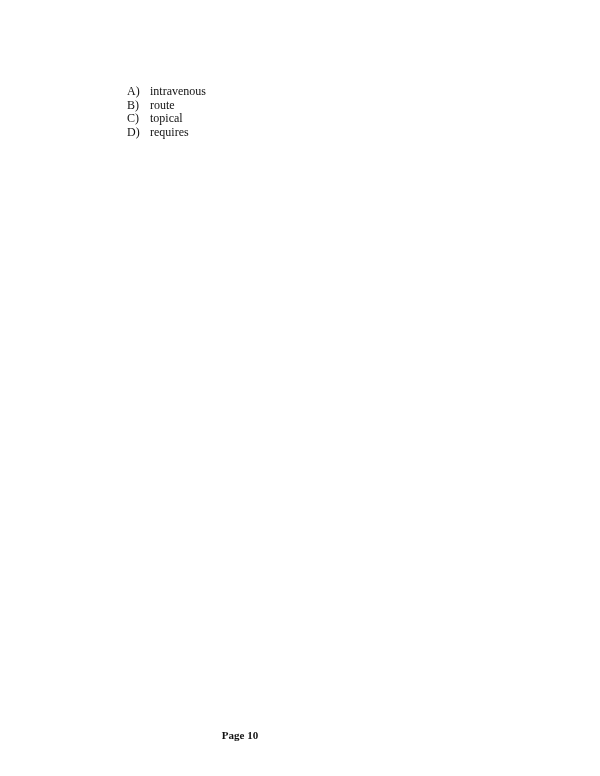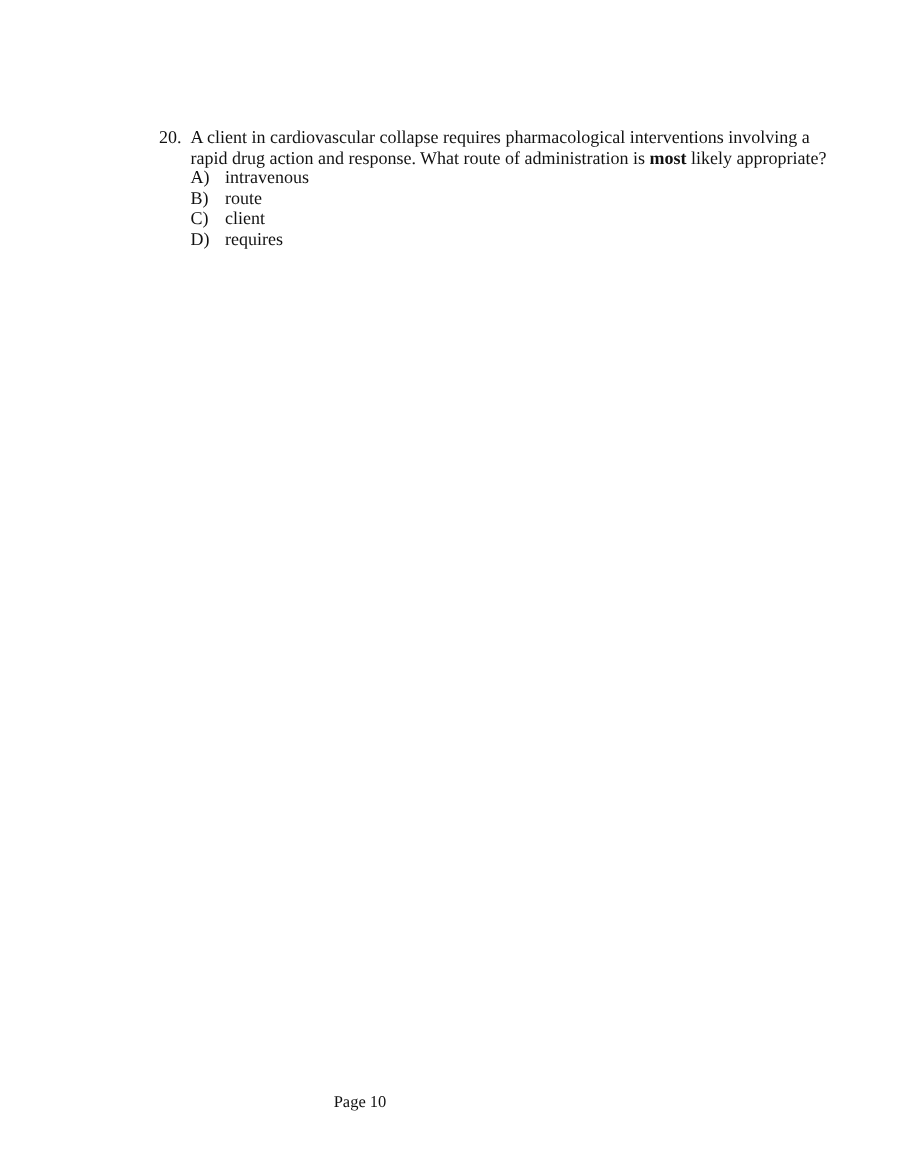--- a/index.html
+++ b/index.html
@@ -52,43 +52,40 @@
       width: 23px;
       flex: 0 0 23px;
     }
     .footer {
       position: absolute;
       left: 0;
       width: 480px;
       top: 729px;
       text-align: center;
       font-size: 11px;
+      font-weight: bold;
     }
   </style>
 </head>
 <body>
 
 <div class="page">
   <div class="question">
-    <div class="q-row">
-      <span class="q-number">20.</span>
-      <span class="q-text"><span>A client in cardiovascular collapse requires pharmacological interventions involving a rapid drug action and response. What route of administration is </span><b>most</b><span> likely appropriate?</span></span>
-    </div>
     <div class="options">
       <div class="option">
         <span class="opt-letter">A)</span>
         <span class="opt-text">intravenous</span>
       </div>
       <div class="option">
         <span class="opt-letter">B)</span>
         <span class="opt-text">route</span>
       </div>
       <div class="option">
         <span class="opt-letter">C)</span>
-        <span class="opt-text">client</span>
+        <span class="opt-text">topical</span>
       </div>
       <div class="option">
         <span class="opt-letter">D)</span>
         <span class="opt-text">requires</span>
       </div>
     </div>
   </div>
 
   <div class="footer">
     <span>Page 10</span>

